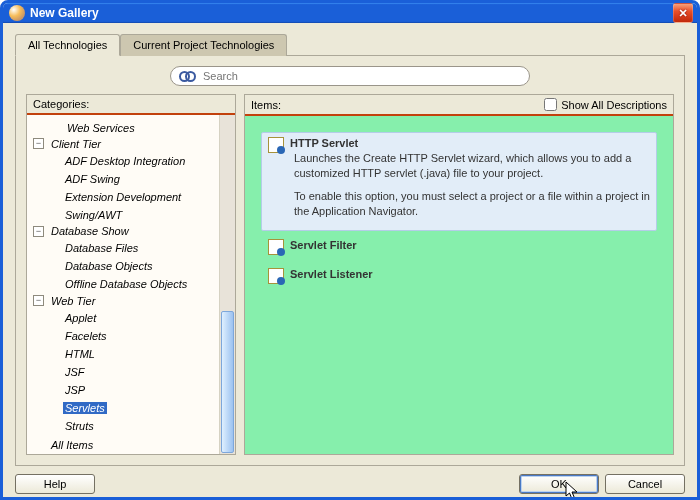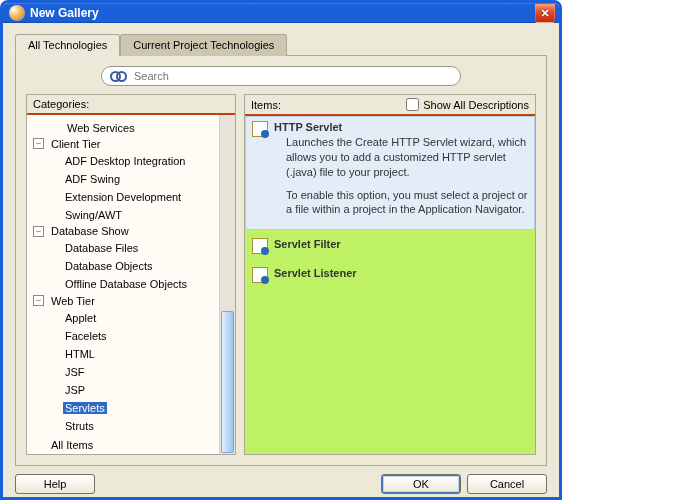--- a/index.html
+++ b/index.html
@@ -1,17 +1,17 @@
 <!DOCTYPE html>
 <html><head>
 <meta charset="utf-8">
 <style>
   * { box-sizing: border-box; font-family: "Tahoma", "Segoe UI", sans-serif; font-size: 11px; }
   body { margin: 0; padding: 0; background: #fff; }
-  .window { width: 562px; height: 500px; border: 3px solid #1a5fd8; border-radius: 8px 8px 0 0; background: #ece9d8; position: relative; display: flex; flex-direction: column; overflow: hidden; }
+  .window { width: 700px; height: 500px; border: 3px solid #1a5fd8; border-radius: 8px 8px 0 0; background: #ece9d8; position: relative; display: flex; flex-direction: column; overflow: hidden; }
   .titlebar { height: 28px; background: linear-gradient(to bottom, #3b8df4 0%, #1a5fd8 8%, #1a5fd8 92%, #1146a8 100%); display: flex; align-items: center; padding: 0 4px 0 6px; }
   .titlebar .app-icon { width: 16px; height: 16px; background: radial-gradient(circle at 30% 30%, #fff, #f7bd5a 40%, #c96 70%); border-radius: 50%; margin-right: 5px; }
   .titlebar .title { color: #fff; font-weight: bold; font-size: 12px; flex: 1; }
   .titlebar .close { width: 20px; height: 20px; background: linear-gradient(to bottom, #f7a07a, #e84f2a 40%, #c1280b); border: 1px solid #fff3; border-radius: 3px; color: #fff; font-weight: bold; display: flex; align-items: center; justify-content: center; text-shadow: 0 0 2px #700; cursor: pointer; }
   .client { flex: 1; display: flex; flex-direction: column; padding: 10px 12px 8px; }
   .tabs { display: flex; gap: 0; margin-bottom: 0; }
   .tab { padding: 4px 12px; border: 1px solid #aca899; border-bottom: none; border-radius: 3px 3px 0 0; background: #cdc7b0; cursor: pointer; position: relative; top: 1px; }
   .tab.active { background: #ece9d8; z-index: 2; border-bottom: 1px solid #ece9d8; }
   .tabpanel { border: 1px solid #aca899; flex: 1; display: flex; flex-direction: column; padding: 10px; gap: 8px; background: #ece9d8; }
   .search-wrap { display: flex; align-items: center; justify-content: center; }
@@ -27,36 +27,36 @@
   .right-pane { flex: 1; }
   .pane-header { padding: 3px 6px; background: #ece9d8; border-bottom: 2px solid #c2410c; display: flex; align-items: center; justify-content: space-between; }
   .pane-header .spacer { flex: 1; }
   .check-label { display: flex; align-items: center; gap: 4px; }
   .check-label input { margin: 0; }
   .tree-wrap { flex: 1; overflow: hidden; display: flex; }
   .tree { flex: 1; overflow-y: auto; padding: 2px 0 2px 0; background: #fffcf6; }
   .tree ul { list-style: none; margin: 0; padding-left: 14px; }
   .tree > ul { padding-left: 4px; }
   .tree li { position: relative; padding: 1px 0; }
-  .tree .row { display: inline-flex; align-items: center; gap: 2px; padding: 0 2px; cursor: pointer; }
+  .tree .row { display: inline-flex; align-items: center; gap: 2px; padding: 0 2px; cursor: pointer; font-style: italic; }
   .tree .exp { display: inline-flex; width: 11px; height: 11px; border: 1px solid #8e8a7d; align-items: center; justify-content: center; font-size: 9px; line-height: 1; background: #fff; margin-right: 3px; color: #555; }
   .tree .noexp { display: inline-block; width: 14px; }
   .tree .lbl { white-space: nowrap; padding: 0 2px; }
   .tree .lbl.selected { background: #316ac5; color: #fff; }
   .tree-scroll { width: 16px; background: #e8e3d9; border-left: 1px solid #d6d2c2; display: flex; flex-direction: column; }
   .tree-scroll .track { flex: 1; position: relative; }
   .tree-scroll .thumb { position: absolute; left: 1px; right: 1px; top: 58%; height: 42%; background: linear-gradient(to right, #dff0ff, #9cc2f0); border: 1px solid #7da7db; border-radius: 2px; }
-  .items { flex: 1; overflow-y: auto; background: #bef264; padding: 0; }
+  .items { flex: 1; overflow-y: auto; background: #86efac; padding: 16px; }
   .item { display: flex; gap: 6px; padding: 4px 6px; border-radius: 2px; border: 1px solid transparent; margin-bottom: 3px; }
   .item.selected { background: #e2edf8; border-color: #b4cde8; }
   .item .iicon { width: 16px; height: 16px; background: #fff; border: 1px solid #a7923a; position: relative; flex-shrink: 0; }
   .item .iicon::after { content: ""; position: absolute; right: -2px; bottom: -2px; width: 8px; height: 8px; background: #2a67b5; border-radius: 50%; }
   .item .ititle { font-weight: bold; color: #333; }
   .item .idesc { margin-top: 2px; color: #333; line-height: 1.35; }
-  .item .idesc p { margin: 0 0 8px 12px; }
+  .item .idesc p { margin: 0 0 8px 4px; }
   .button-row { display: flex; gap: 6px; padding-top: 8px; }
   .button-row .spacer { flex: 1; }
   button.btn { min-width: 80px; padding: 3px 14px; background: linear-gradient(to bottom, #fff, #ece9d8); border: 1px solid #747062; border-radius: 3px; cursor: pointer; }
   button.btn.default { box-shadow: 0 0 0 1px #4a79c4 inset, 0 0 0 2px #bcd3f0 inset; }
   .cursor { position: absolute; left: 562px; top: 478px; width: 16px; height: 22px; pointer-events: none; }
   .cursor svg { width: 16px; height: 22px; }
 </style>
 </head>
 <body>
 

